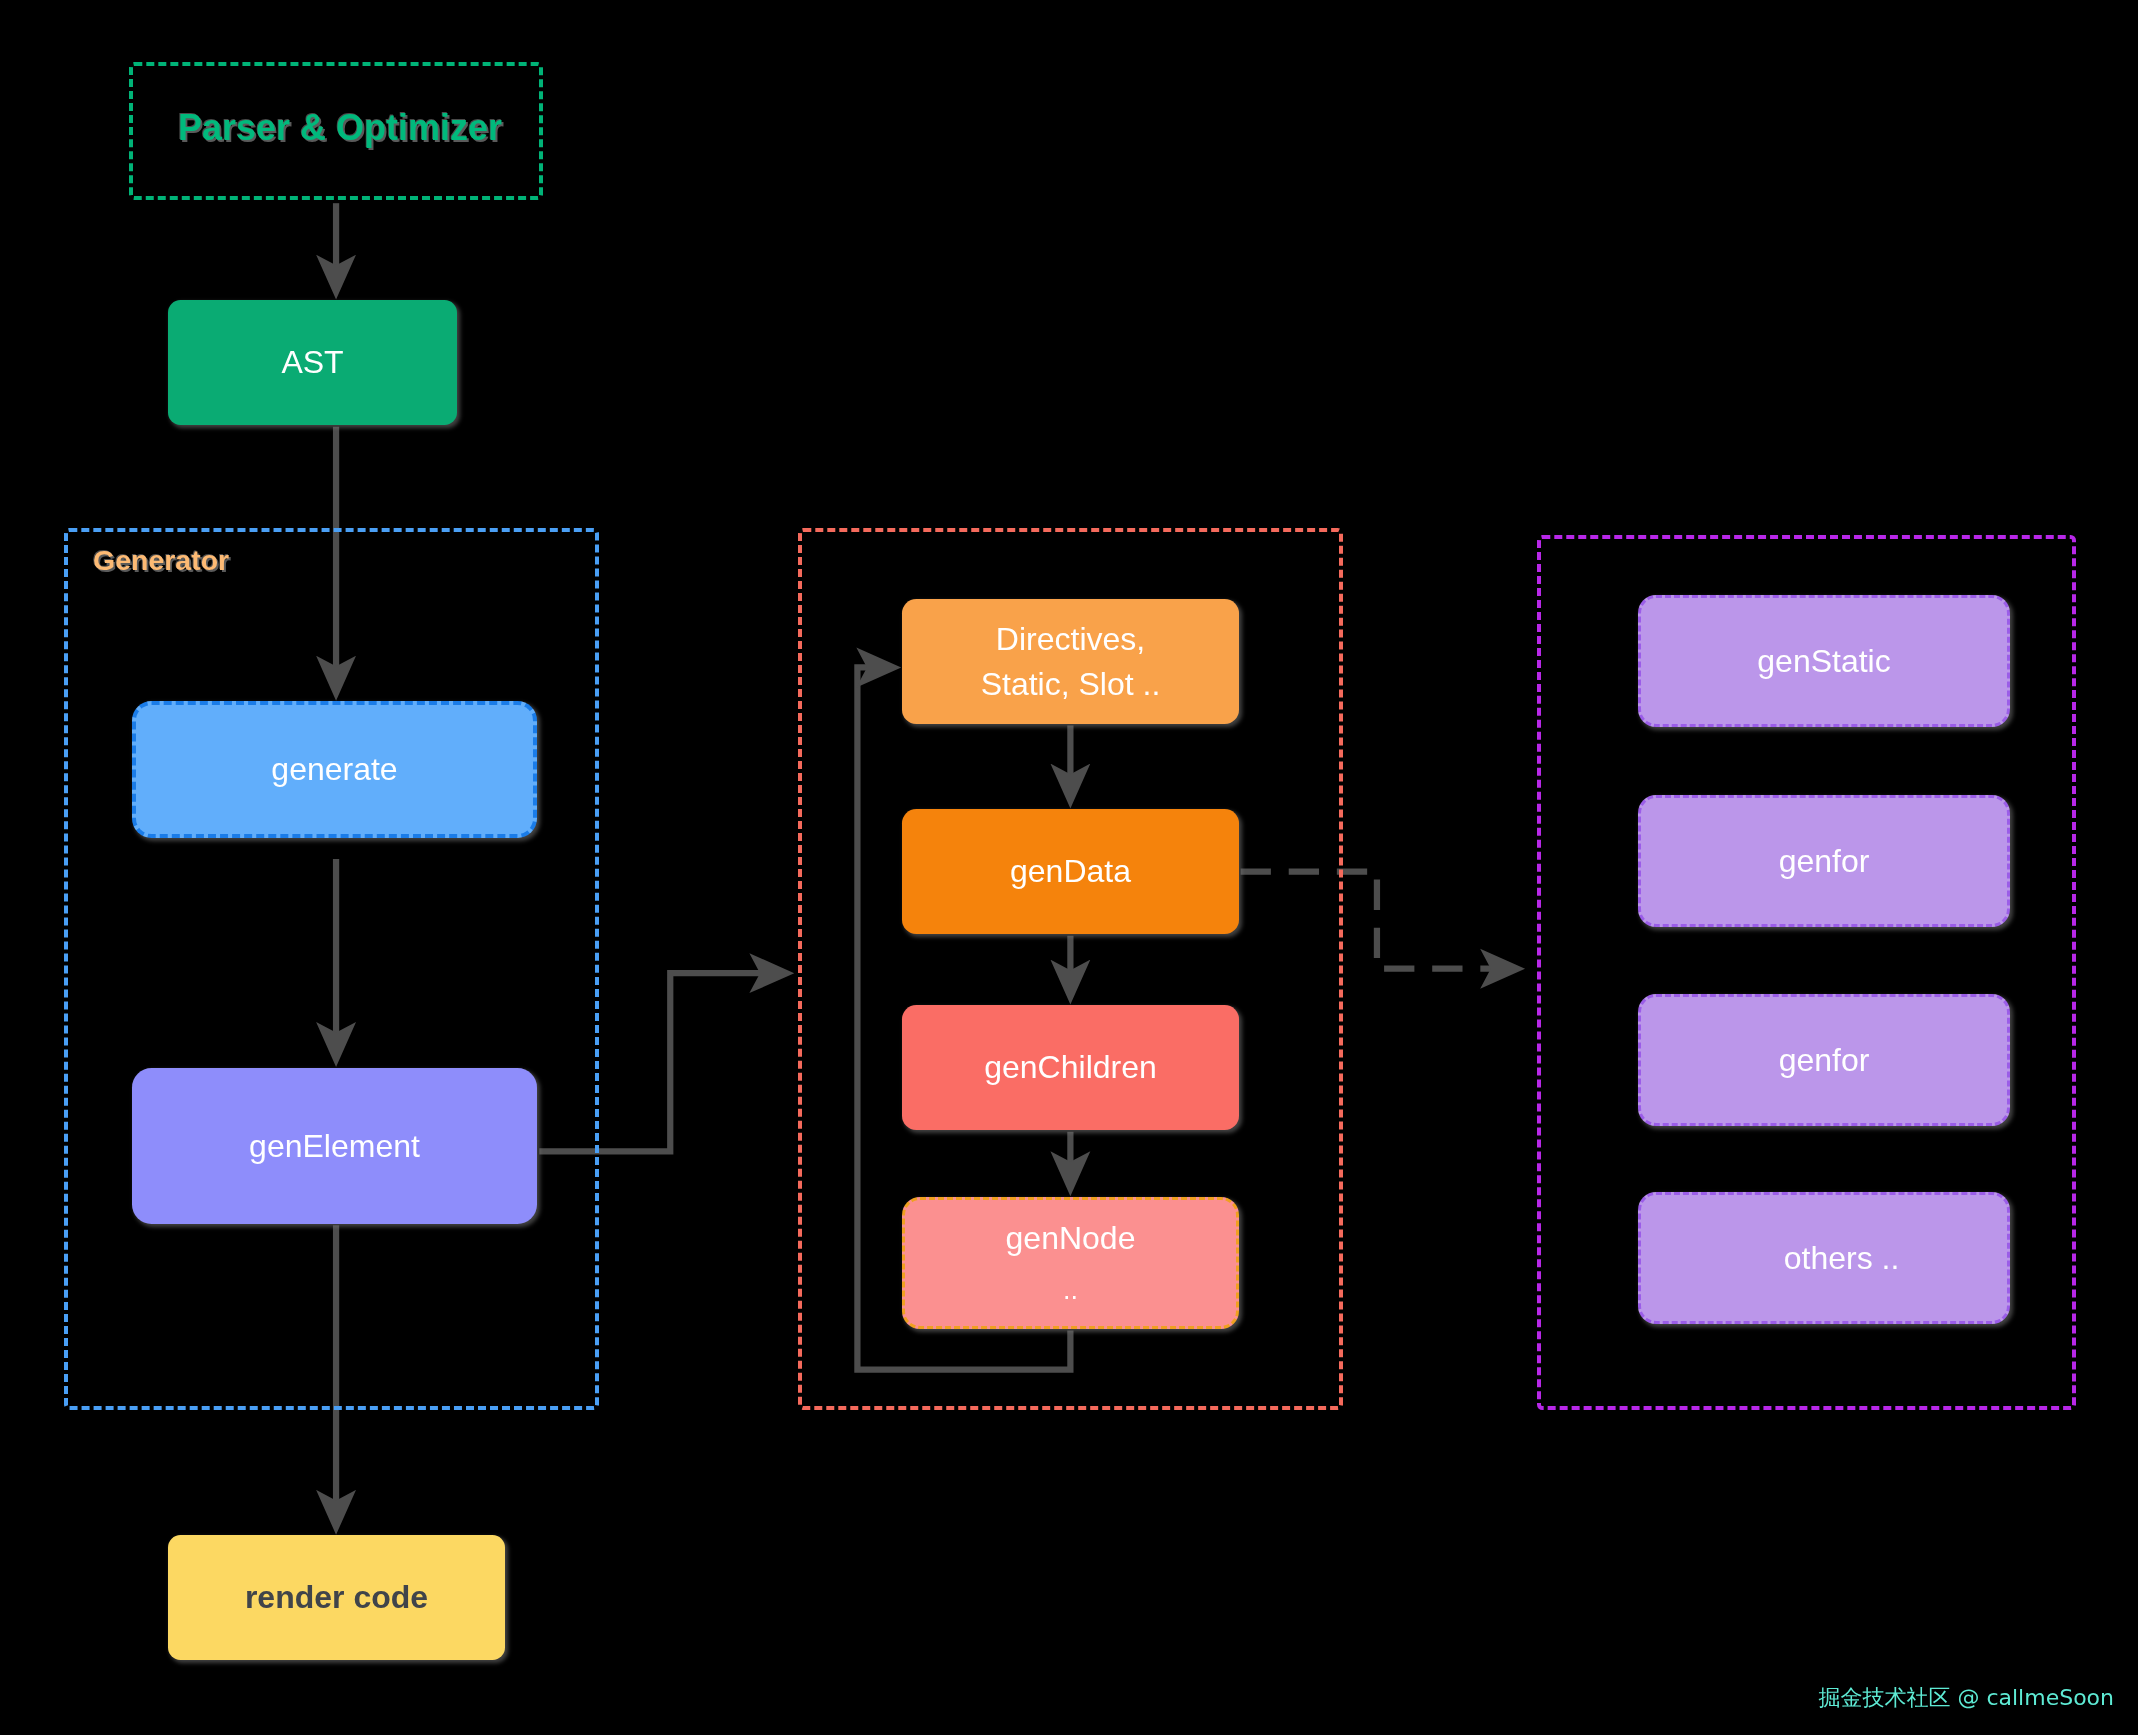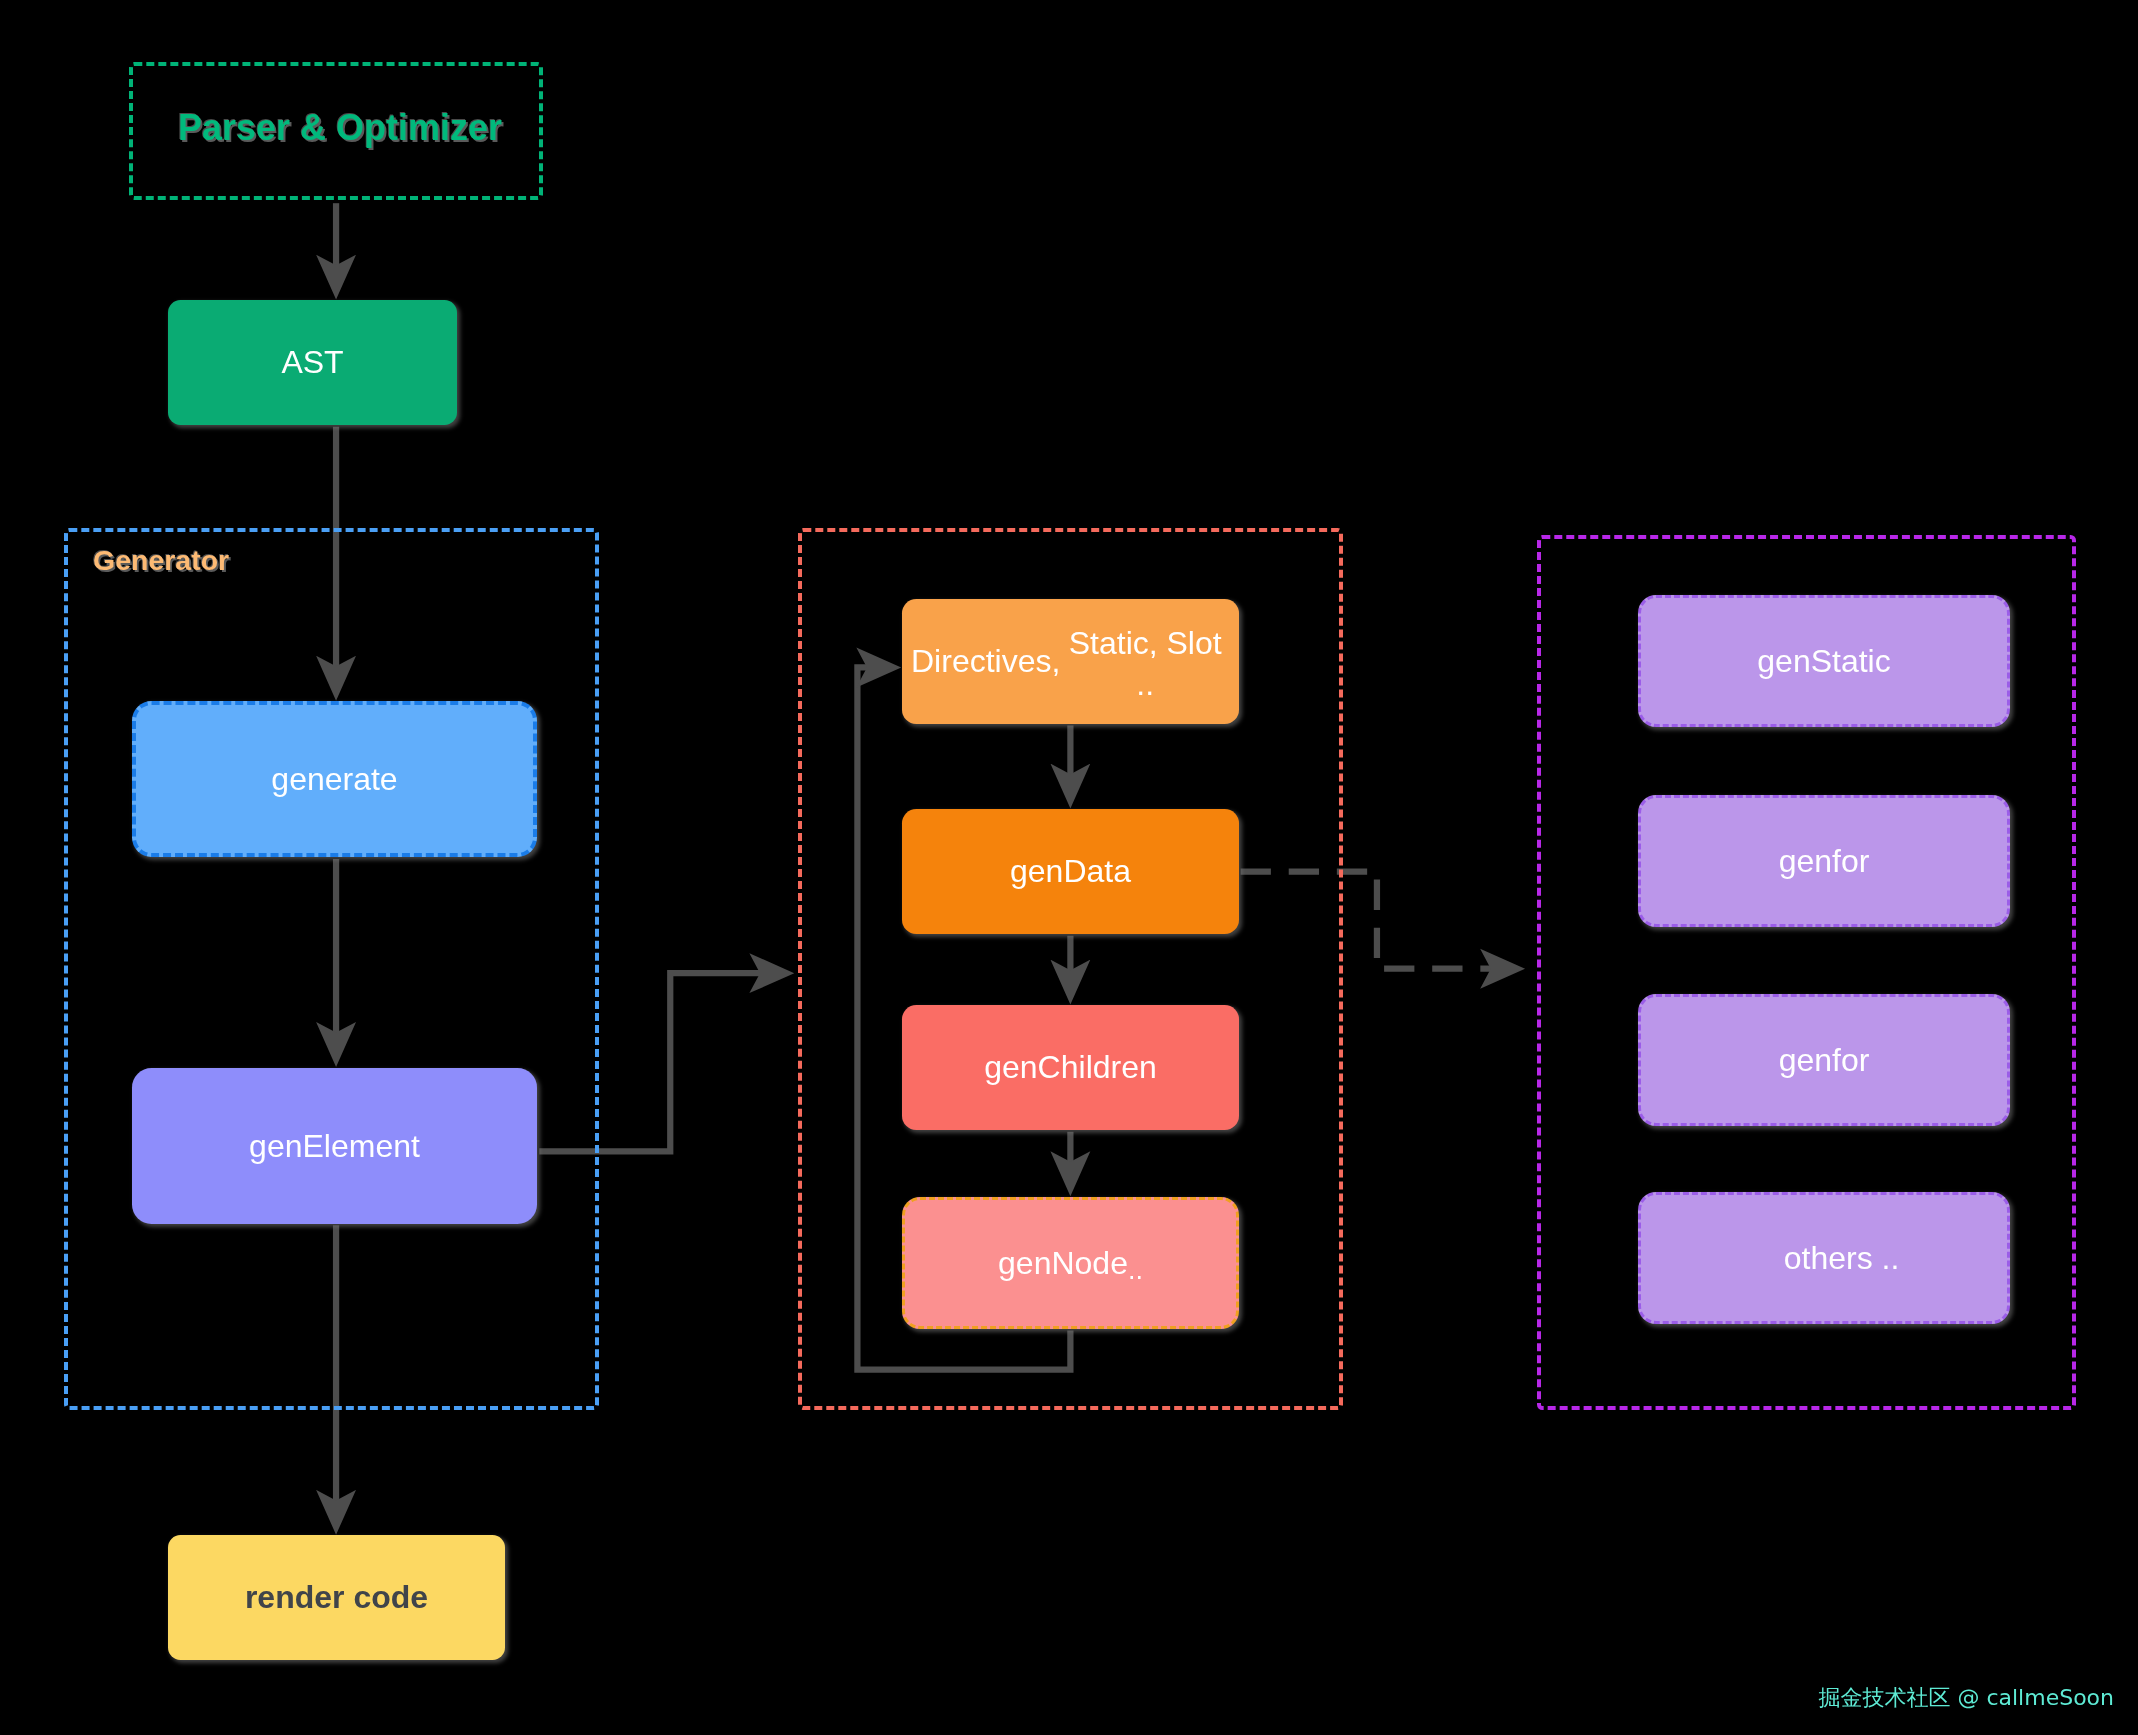--- a/index.html
+++ b/index.html
@@ -83,32 +83,32 @@
     align-items: center;
     justify-content: center;
     text-align: center;
     border-radius: 14.3px;
     color: #ffffff;
     font-size: 32px;
     line-height: 1.28;
     padding: 5.3px 9px;
     box-shadow: 2.7px 2.7px 4.5px rgba(120,120,120,0.55);
   }
-  .node.two-line { }
+  .node.two-line { flex-direction: column; }
   .sub-line { font-size: 27px; margin-top: 14.3px; }
 
   #node-ast {
     left: 168px; top: 300px;
     width: 289px; height: 125px;
     background: #0aab73;
     border-radius: 12.5px;
   }
   #node-generate {
     left: 132px; top: 701px;
-    width: 405px; height: 156px;
+    width: 405px; height: 137px;
     background: #61aefb;
     border: 4.5px dashed #1a7ce8;
     border-radius: 19.6px;
   }
   #node-genelement {
     left: 132px; top: 1068px;
     width: 405px; height: 156px;
     background: #8e8dfb;
     border-radius: 19.6px;
   }

